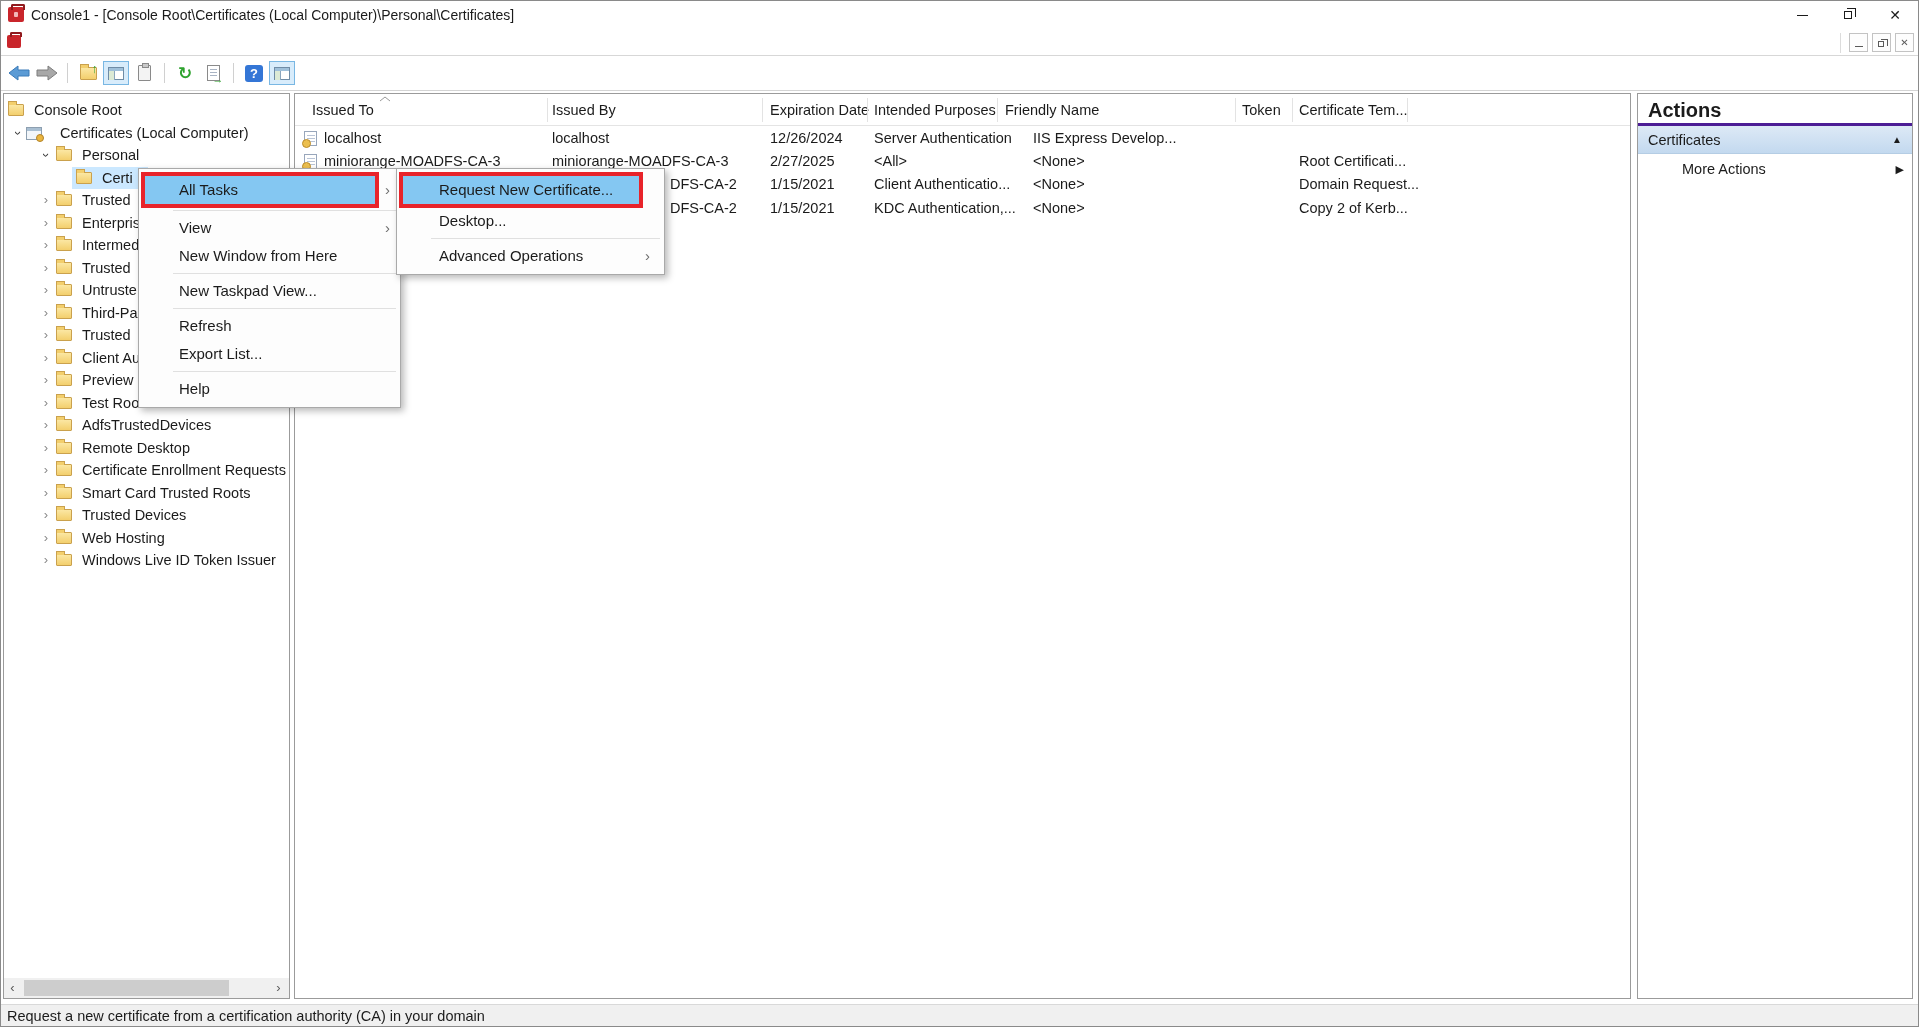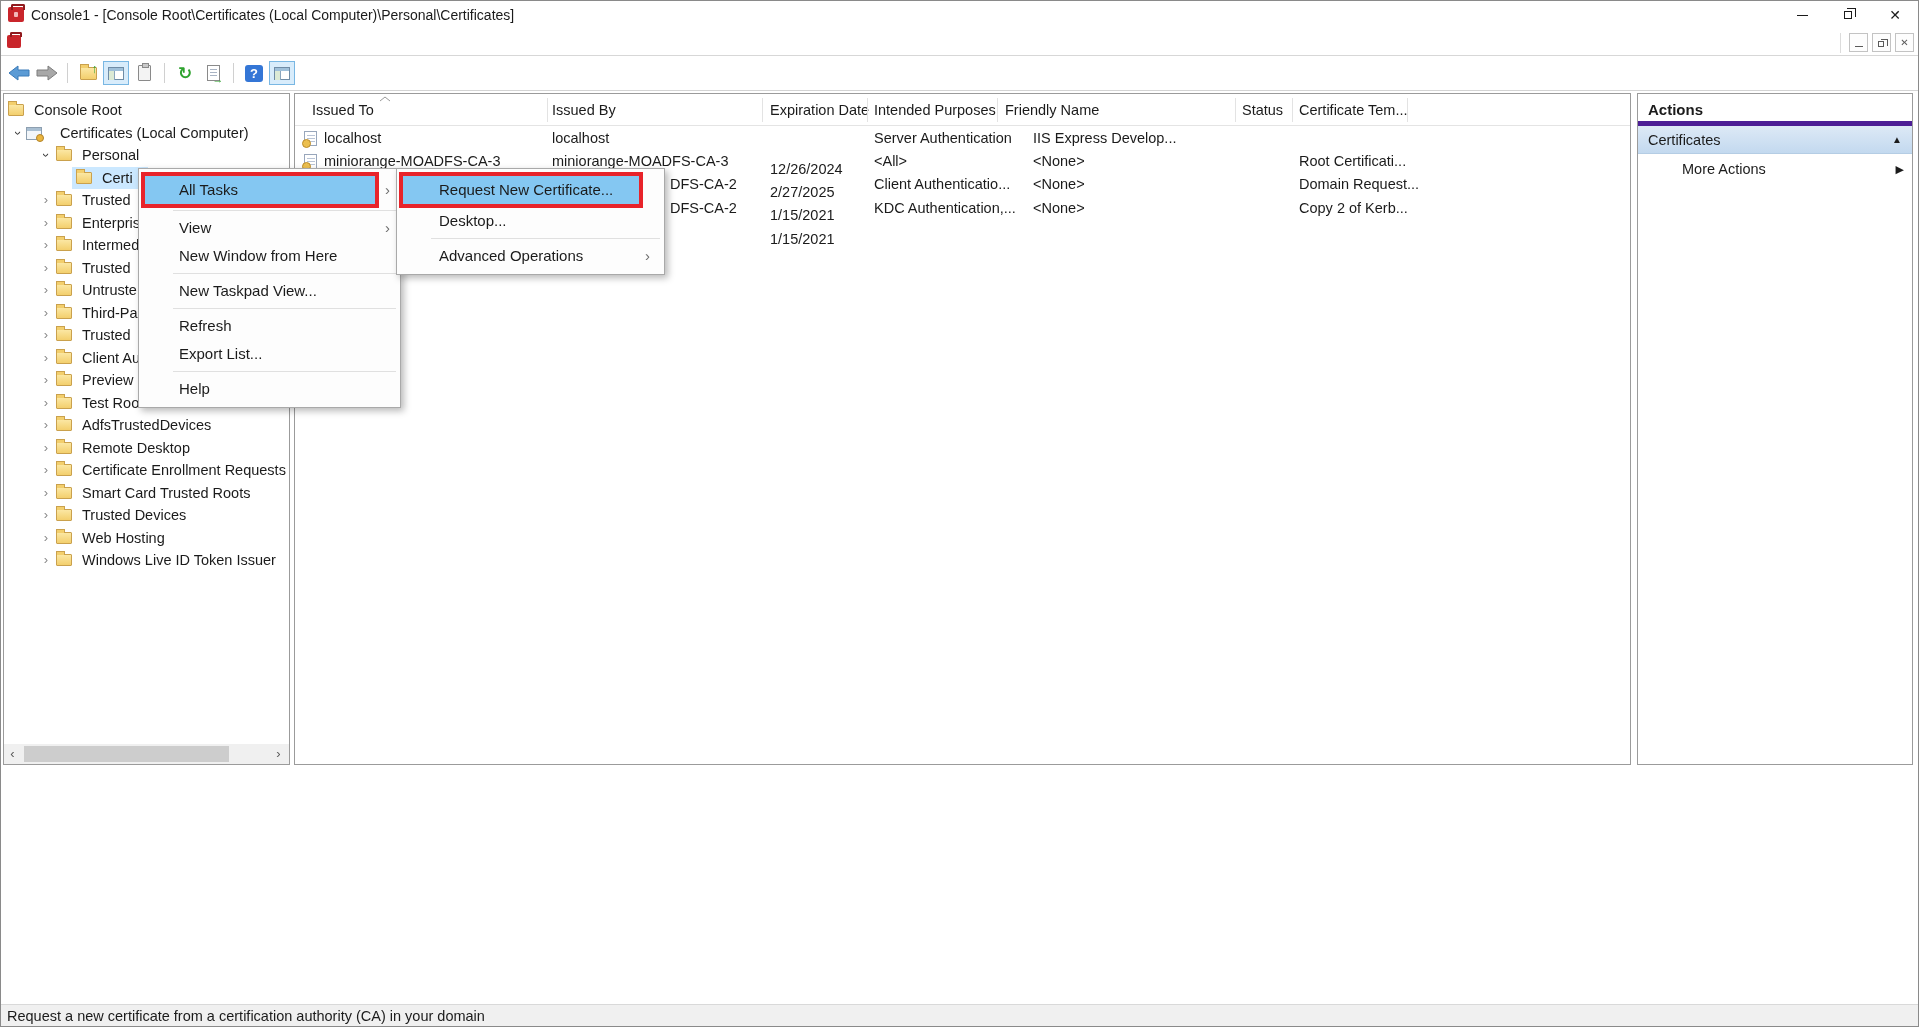--- a/index.html
+++ b/index.html
@@ -47,21 +47,21 @@
   .ic-window::before{content:"";position:absolute;left:0;top:0;width:100%;height:3px;background:#9fc0da;}
   .ic-window::after{content:"";position:absolute;left:0;top:3px;width:5px;height:9px;background:#dcead5;border-right:1px solid #8aa5bd;}
   .ic-clipboard{position:relative;width:13px;height:16px;border:1px solid #8a8a8a;background:#f3f3f3;border-radius:1px;}
   .ic-clipboard::before{content:"";position:absolute;left:3px;top:-3px;width:5px;height:3px;background:#c9c9c9;border:1px solid #8a8a8a;}
   .ic-refresh{font-size:17px;font-weight:bold;color:#2fa32f;line-height:1;}
   .ic-doc{position:relative;width:13px;height:16px;border:1px solid #8a8a8a;background:#fff;}
   .ic-doc::before{content:"";position:absolute;left:2px;top:3px;width:7px;height:1px;background:#a9b4c4;box-shadow:0 3px 0 #a9b4c4,0 6px 0 #a9b4c4;}
   .ic-doc::after{content:"→";position:absolute;right:-5px;bottom:-5px;font-size:11px;font-weight:bold;color:#2fa32f;}
   .ic-help{width:18px;height:17px;background:#3476d6;border-radius:3px;color:#fff;font-weight:bold;font-size:13px;text-align:center;line-height:17px;}
   
-  .pane{position:absolute;top:92px;height:672px;background:#fff;border:1px solid #9b9b9b;}
+  .pane{position:absolute;top:92px;height:906px;background:#fff;border:1px solid #9b9b9b;}
   .tree-pane{left:2px;width:287px;}
   .list-pane{left:293px;width:1337px;}
   .actions-pane{left:1636px;width:276px;}
   
   .tree-rows{position:absolute;left:0;top:5px;right:0;}
   .trow{position:relative;height:22.5px;font-size:14.5px;line-height:22.5px;white-space:nowrap;}
   .trow .expander{position:absolute;top:0;width:12px;color:#8a8a8a;font-size:13px;text-align:center;}
   .trow .expander.open{color:#3c3c3c;transform:rotate(90deg);}
   .trow .t-icon{position:absolute;top:5px;}
   .trow .t-label{position:absolute;top:0;}
@@ -82,25 +82,25 @@
   .hcell{position:absolute;top:8px;white-space:nowrap;}
   .hsep{position:absolute;top:4px;width:1px;height:24px;background:#e3e3e3;}
   .sort-caret{position:absolute;left:84px;top:2px;}
   .lrow{position:absolute;left:0;width:100%;height:23.2px;font-size:14.5px;line-height:23.2px;white-space:nowrap;}
   .lrow span{position:absolute;top:0;}
   .cert{position:relative;width:13px;height:15px;background:#fff;border:1px solid #98a6bb;}
   .cert::before{content:"";position:absolute;left:2px;top:3px;width:8px;height:1px;background:#b9c4d6;box-shadow:0 3px 0 #b9c4d6,0 6px 0 #b9c4d6;}
   .cert::after{content:"";position:absolute;left:-3px;bottom:-3px;width:7px;height:7px;background:#ecbf4e;border:1px solid #bb8c2c;border-radius:50%;}
   .lrow .c-icon{left:9px;top:4px;}
   .c-it{left:29px;}  .c-ib{left:257px;} .c-frag{left:375px;}
-  .c-ex{left:475px;margin-top:31px;} .c-ip{left:579px;} .c-fn{left:710px;margin-left:28px;} .c-tp{left:1004px;text-align:center;}
+  .c-ex{left:475px;} .c-ip{left:579px;} .c-fn{left:710px;margin-left:28px;} .c-tp{left:1004px;text-align:center;}
   .hc0{left:17px;} .hc1{left:257px;} .hc2{left:475px;} .hc3{left:579px;}
   .hc4{left:710px;} .hc5{left:947px;} .hc6{left:1004px;}
   
-  .actions-header{height:32px;line-height:32px;padding-left:10px;font-size:15px;font-weight:bold;border-bottom:5px solid #4c1d95;}
+  .actions-header{height:32px;line-height:32px;padding-left:10px;font-size:20px;font-weight:bold;border-bottom:3px solid #4c1d95;}
   .actions-band{height:28px;line-height:28px;padding-left:10px;font-size:14.5px;background:linear-gradient(#dde9f6,#c3d9ef);border-bottom:1px solid #b5cde4;position:relative;}
   .band-caret{position:absolute;right:10px;top:0;font-size:10px;color:#1b1b1b;line-height:28px;}
   .more-actions{height:30px;line-height:30px;padding-left:44px;font-size:14.5px;position:relative;}
   .more-caret{position:absolute;right:8px;top:0;font-size:11px;color:#1b1b1b;line-height:30px;}
   
   .statusbar{position:absolute;left:0;top:1003px;width:100%;height:24px;background:#f0f0f0;border-top:1px solid #d9d9d9;}
   .status-text{position:absolute;left:6px;top:0;height:24px;line-height:23px;font-size:14.5px;}
   
   .menu-panel{position:absolute;background:#fdfdfd;border:1px solid #a9a9a9;box-shadow:3px 3px 7px rgba(0,0,0,.28);padding:4px 0;font-size:15px;}
   .context-menu{left:137px;top:167px;width:263px;z-index:50;}
@@ -315,21 +315,21 @@
   <div class="pane list-pane">
     <div class="list-header" id="list-header">
       <svg class="sort-caret" width="12" height="6">
           <path d="M1 5 L6 1 L11 5" stroke="#9a9a9a" fill="none"></path>
         </svg>
     <span class="hcell hc0">Issued To</span>
         <span class="hcell hc1">Issued By</span>
         <span class="hcell hc2">Expiration Date</span>
         <span class="hcell hc3">Intended Purposes</span>
         <span class="hcell hc4">Friendly Name</span>
-        <span class="hcell hc5">Status</span>
+        <span class="hcell hc5">Token</span>
         <span class="hcell hc6">Certificate Tem...</span>
         <span class="hsep" style="left: 252px;"></span>
         <span class="hsep" style="left: 467px;"></span>
         <span class="hsep" style="left: 572px;"></span>
         <span class="hsep" style="left: 702px;"></span>
         <span class="hsep" style="left: 940px;"></span>
         <span class="hsep" style="left: 997px;"></span>
         <span class="hsep" style="left: 1112px;"></span>
       </div>
     <div id="list-rows">

